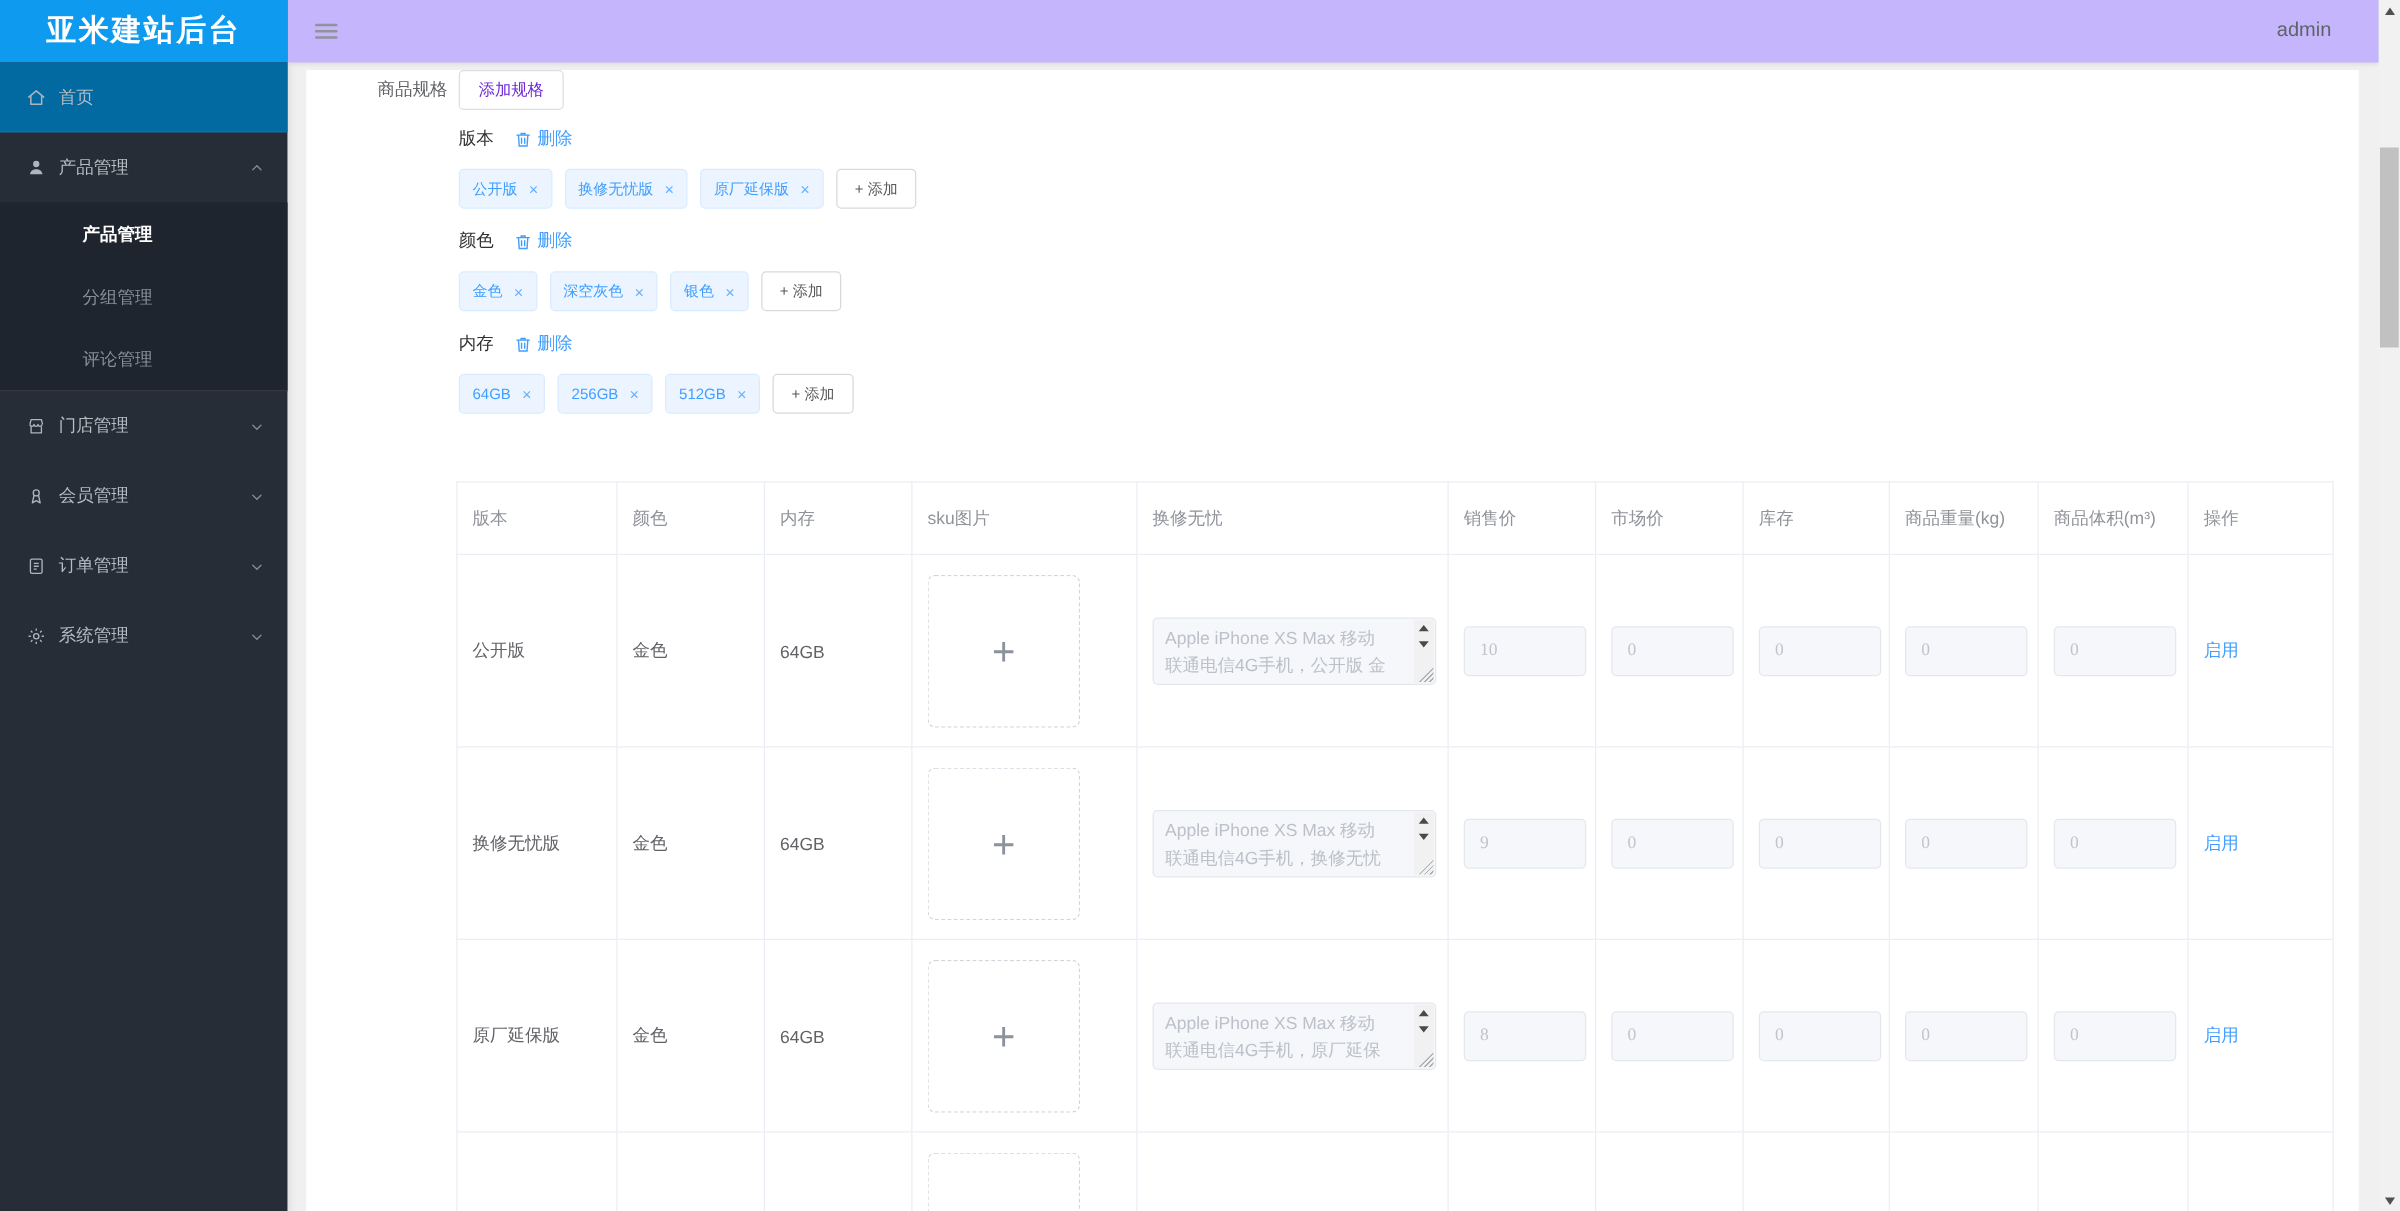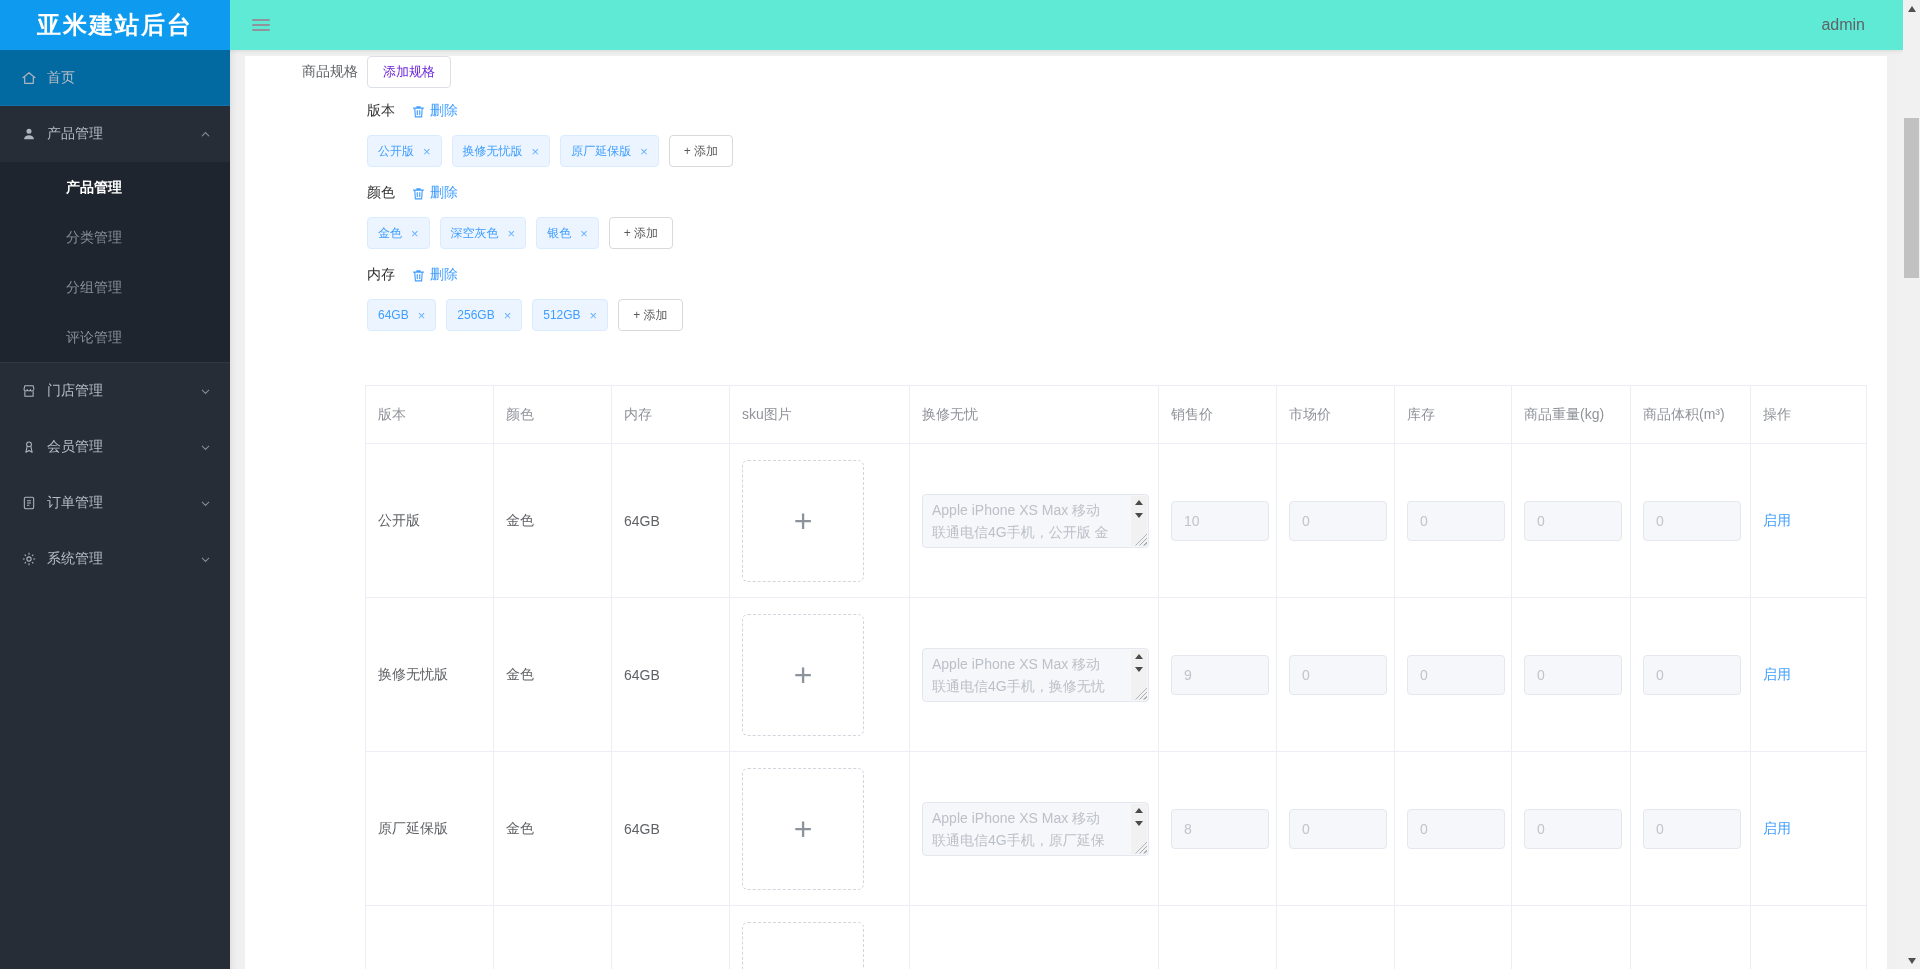--- a/index.html
+++ b/index.html
@@ -16,21 +16,21 @@
   .mi-icon{width:16px;height:16px;margin-right:10px;display:inline-flex;color:#aeb5be;flex:none;}
   .mi-icon svg,.chev svg,.trash svg{width:100%;height:100%;display:block;}
   .mi-label{flex:1;}
   .chev{width:13px;height:13px;color:#848b94;display:inline-flex;}
   .submenu{background:#1f252e;border-bottom:1px solid rgba(255,255,255,.09);}
   .submenu-item{height:50px;line-height:50px;padding-left:66px;color:#878e96;font-size:14px;cursor:pointer;}
   .submenu-item.active{color:#fff;font-weight:bold;}
 
   
   .main{position:absolute;left:230px;top:0;right:17px;bottom:0;background:#f0f0f0;}
-  .topbar{height:50px;background:#5eead4;display:flex;align-items:center;
+  .topbar{height:50px;background:#c4b5fd;display:flex;align-items:center;
     padding:0 38px 0 22px;box-shadow:0 1px 4px rgba(0,0,0,.1);position:relative;z-index:2;}
   .hamburger{display:flex;flex-direction:column;gap:3px;width:18px;cursor:pointer;}
   .hamburger i{display:block;height:2px;background:#909399;border-radius:1px;}
   .tb-spacer{flex:1;}
   .username{font-size:16px;color:#5f6368;cursor:pointer;}
   .content{position:absolute;left:0;right:0;top:50px;bottom:0;background:#f0f0f0;
     box-shadow:inset 8px 0 8px -8px rgba(0,0,0,.12);}
   .card{margin:6px 16px 0 15px;background:#fff;height:calc(100% - 6px);
     box-sizing:border-box;overflow:hidden;}
 
@@ -69,21 +69,21 @@
   .fta-scroll{position:absolute;right:1px;top:1px;bottom:1px;width:16px;background:#f1f1f1;
     display:flex;flex-direction:column;align-items:center;}
   .sbtn{height:13px;width:16px;display:flex;align-items:center;justify-content:center;cursor:pointer;}
   .tri{width:0;height:0;border-left:4px solid transparent;border-right:4px solid transparent;}
   .tri.up{border-bottom:5px solid #4a4a4a;}
   .tri.down{border-top:5px solid #4a4a4a;}
   .fta-grip{margin-top:auto;width:12px;height:12px;align-self:flex-end;cursor:nwse-resize;
     background:repeating-linear-gradient(135deg,transparent 0 2px,#a8adb3 2px 3px);
     clip-path:polygon(100% 0,100% 100%,0 100%);}
   .num{width:98px;height:40px;background:#f5f7fa;border:1px solid #e4e7ed;border-radius:4px;
-    color:#c0c4cc;font-size:14px;padding:0 12px;box-sizing:border-box;outline:none;font-family:Liberation Sans, sans-serif;}
+    color:#c0c4cc;font-size:14px;padding:0 12px;box-sizing:border-box;outline:none;font-family:Liberation Serif, serif;}
   .enable-link{color:#409eff;font-size:14px;cursor:pointer;}
 
   
   .scrollbar{position:absolute;right:0;top:0;width:17px;height:100%;background:#f1f1f1;z-index:5;}
   .sb-arrow{position:absolute;left:0;width:17px;height:17px;display:flex;align-items:center;
     justify-content:center;cursor:pointer;}
   .sb-arrow.up{top:0;}
   .sb-arrow.down{bottom:0;}
   .sb-tri-up{width:0;height:0;border-left:4px solid transparent;border-right:4px solid transparent;
     border-bottom:6px solid #505050;}
@@ -116,21 +116,20 @@
           </span>
           <span class="mi-label">产品管理</span>
           <span class="chev">
             <svg viewBox="0 0 24 24" fill="none" stroke="currentColor" stroke-width="2" stroke-linecap="round">
               <path d="m6 14.5 6-6 6 6"></path>
             </svg>
           </span>
         </div>
         <div class="submenu">
           <div class="submenu-item active">产品管理</div>
-          <div class="submenu-item">分类管理</div>
           <div class="submenu-item">分组管理</div>
           <div class="submenu-item">评论管理</div>
         </div>
         <div class="menu-item">
           <span class="mi-icon">
             <svg viewBox="0 0 24 24" fill="none" stroke="currentColor" stroke-width="1.6" stroke-linejoin="round">
               <path d="M4.5 9.5 5.8 4h12.4l1.3 5.5"></path>
               <path d="M4.5 9.5a2.4 2.4 0 0 0 4.8.2 2.4 2.4 0 0 0 4.8 0 2.4 2.4 0 0 0 4.8 0"></path>
               <path d="M5.8 12.5V20h12.4v-7.5"></path>
             </svg>

